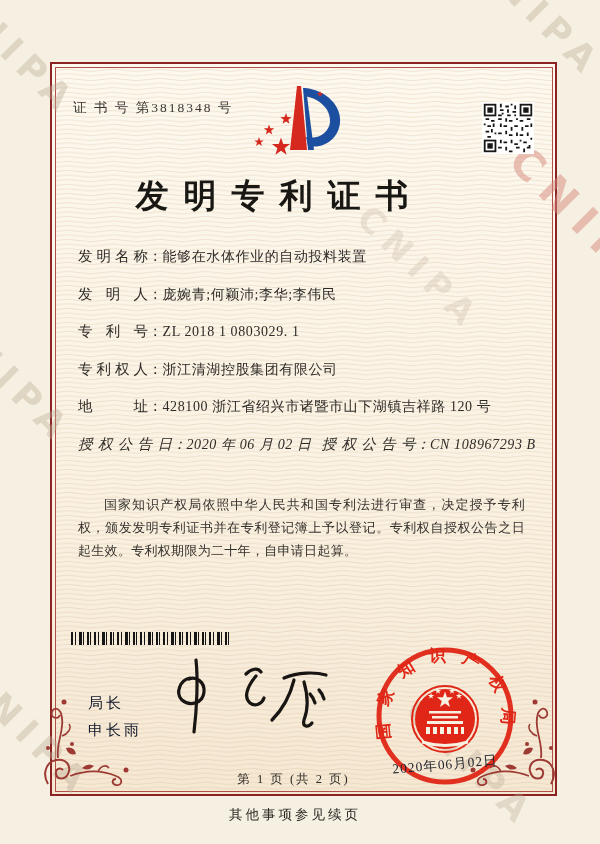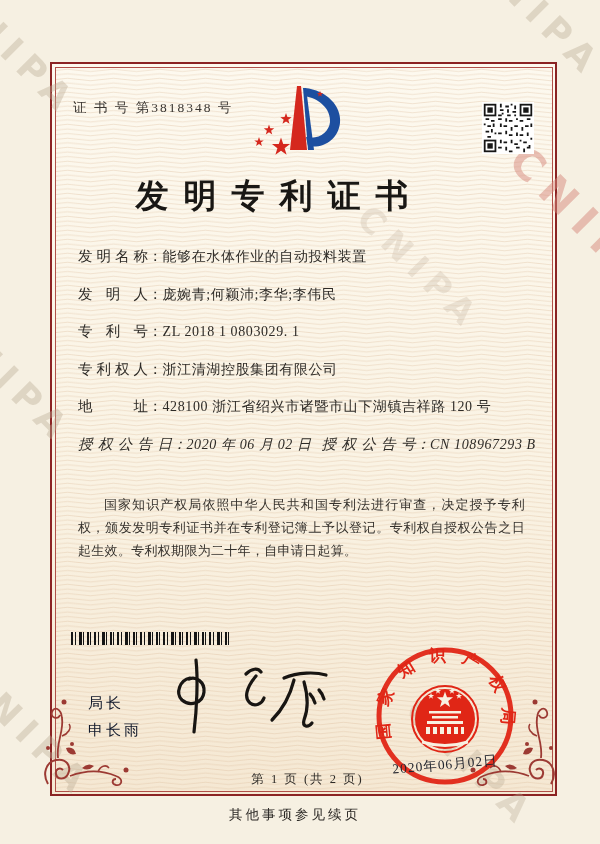--- a/index.html
+++ b/index.html
@@ -52,21 +52,21 @@
              #151515 12px 13px,transparent 13px 16px,#151515 16px 18px,transparent 18px 19px,
              #151515 19px 20px,transparent 20px 23px);}
 
   .signer{position:absolute;left:88px;top:690px;font-size:15px;line-height:27px;letter-spacing:3px;color:#0f172a;}
   .signature{position:absolute;left:158px;top:648px;}
 
   .seal{position:absolute;left:372px;top:643px;z-index:4;}
   .seal-date{position:absolute;left:370px;top:756px;width:150px;z-index:5;text-align:center;
              font-size:13.5px;font-weight:500;letter-spacing:1px;color:#23262f;transform:rotate(-5deg);}
 
-  .page-indicator{position:absolute;left:54px;top:771px;width:507px;text-align:center;
+  .page-indicator{position:absolute;left:40px;top:771px;width:507px;text-align:center;
                   font-size:12.5px;letter-spacing:2px;color:#2e2b27;}
   .continuation{position:absolute;left:0;top:806px;width:590px;text-align:center;
                 font-size:13.5px;letter-spacing:3px;color:#2a2724;}
 
   .flourish{position:absolute;z-index:3;}
   .flourish.left{left:42px;top:684px;}
   .flourish.right{left:467px;top:684px;transform:scaleX(-1);}
 </style>
 </head>
 <body>

